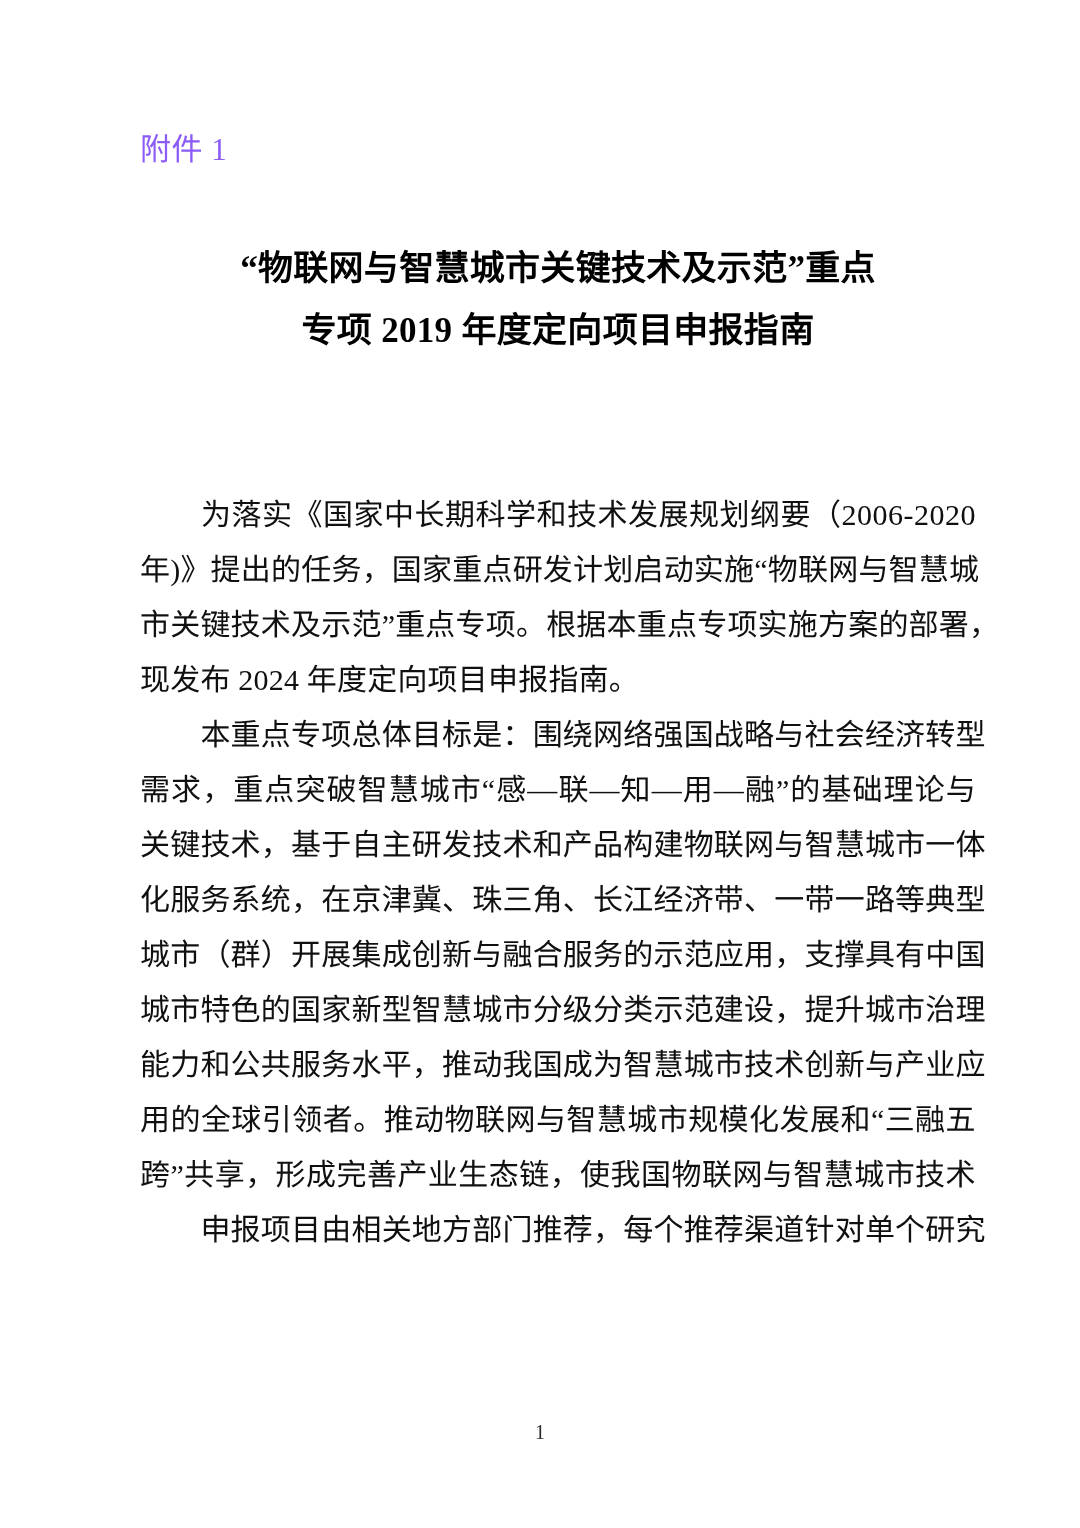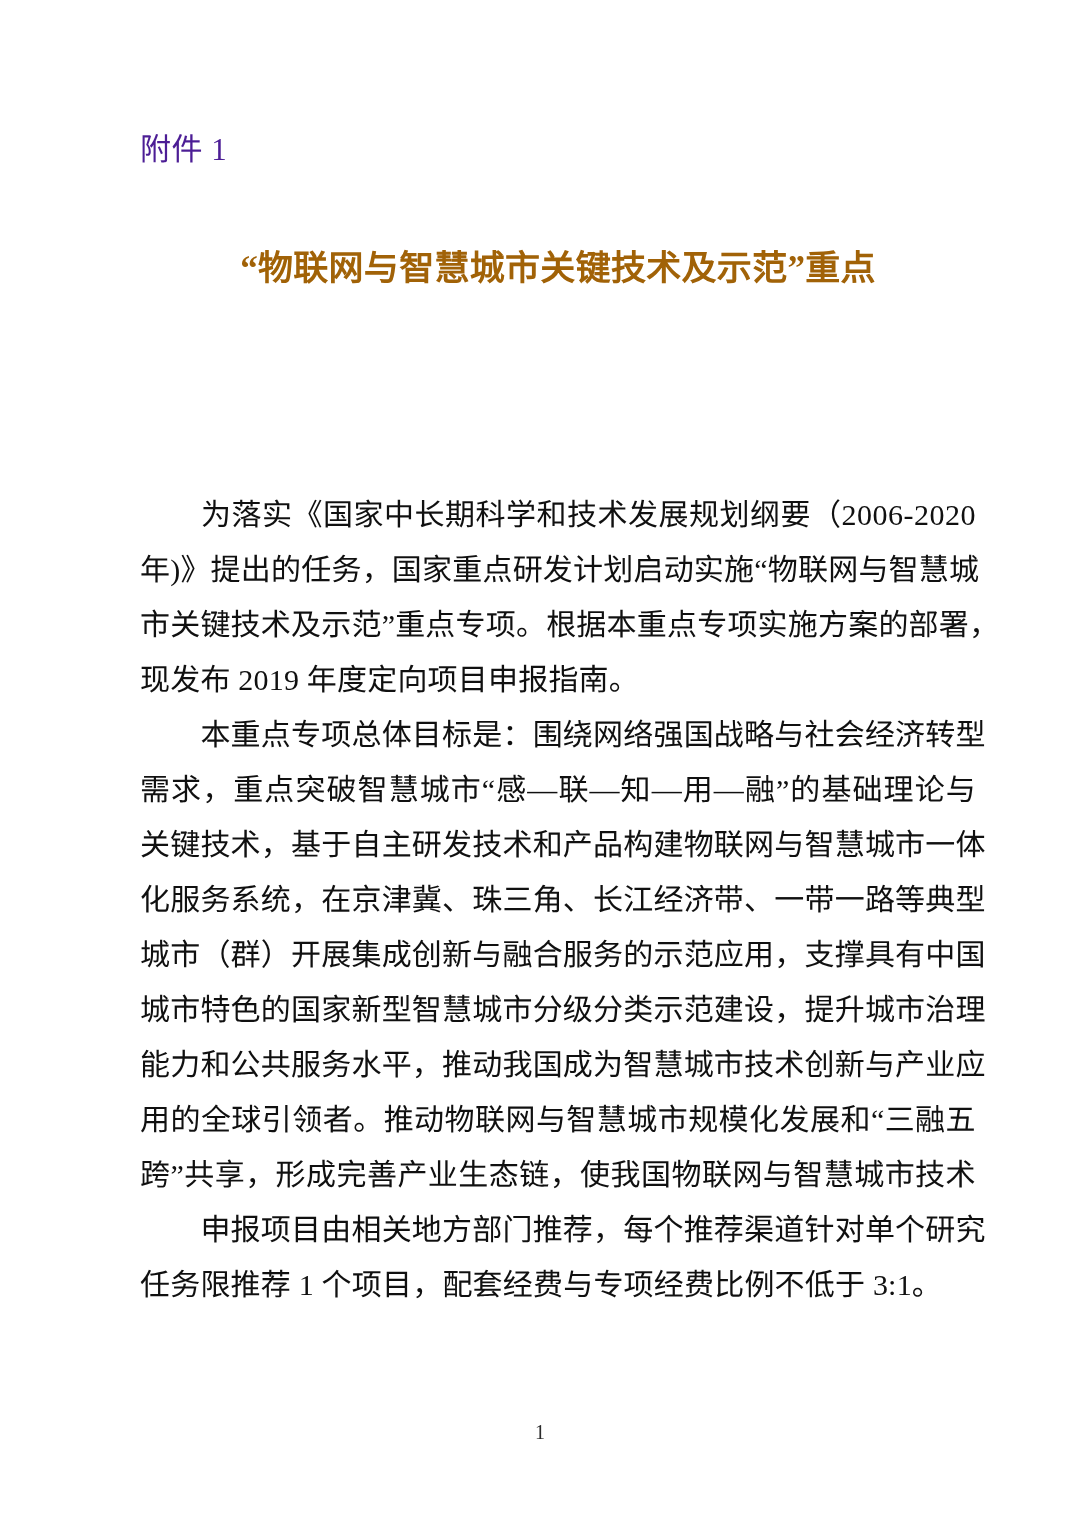--- a/index.html
+++ b/index.html
@@ -23,35 +23,35 @@
   
   .attachment-label {
     position: absolute;
     left: 140px;
     top: 128px;
     font-family: "Liberation Serif", "DejaVu Serif", serif;
     font-size: 31px;
     line-height: 44px;
     letter-spacing: 0.5px;
     white-space: pre;
-    color: #4c1d95;
+    color: #8b5cf6;
   }
 
   
   .doc-title {
     position: absolute;
     left: 140px;
     top: 238px;
     width: 836px;
     text-align: center;
     font-family: "Liberation Serif", "DejaVu Serif", serif;
     font-weight: bold;
     font-size: 35px;
     line-height: 62px;
-    color: #a16207;
+    color: #000000;
   }
   .doc-title .title-line {
     display: block;
     white-space: pre;
     letter-spacing: 0.3px;
   }
   .doc-title .title-line.subtitle {
     letter-spacing: 1px;
   }
 
@@ -102,41 +102,41 @@
 </style>
 </head>
 <body>
 
 <div class="page">
 
   <div class="attachment-label">附件 1</div>
 
   <div class="doc-title">
     <span class="title-line">“物联网与智慧城市关键技术及示范”重点</span>
+    <span class="title-line">专项 2019 年度定向项目申报指南</span>
   </div>
 
   <div class="body-block" id="paragraphs">
       <div class="para">
         <span class="para-line justify"><span>　</span><span>　</span><span>为</span><span>落</span><span>实</span><span>《</span><span>国</span><span>家</span><span>中</span><span>长</span><span>期</span><span>科</span><span>学</span><span>和</span><span>技</span><span>术</span><span>发</span><span>展</span><span>规</span><span>划</span><span>纲</span><span>要</span><span>（</span><span>2</span><span>0</span><span>0</span><span>6</span><span>-</span><span>2</span><span>0</span><span>2</span><span>0</span></span>
         <span class="para-line justify"><span>年</span><span>)</span><span>》</span><span>提</span><span>出</span><span>的</span><span>任</span><span>务</span><span>，</span><span>国</span><span>家</span><span>重</span><span>点</span><span>研</span><span>发</span><span>计</span><span>划</span><span>启</span><span>动</span><span>实</span><span>施</span><span>“</span><span>物</span><span>联</span><span>网</span><span>与</span><span>智</span><span>慧</span><span>城</span></span>
         <span class="para-line justify"><span>市</span><span>关</span><span>键</span><span>技</span><span>术</span><span>及</span><span>示</span><span>范</span><span>”</span><span>重</span><span>点</span><span>专</span><span>项</span><span>。</span><span>根</span><span>据</span><span>本</span><span>重</span><span>点</span><span>专</span><span>项</span><span>实</span><span>施</span><span>方</span><span>案</span><span>的</span><span>部</span><span>署</span><span>，</span></span>
-        <span class="para-line">现发布 2019 年度定向项目申报指南。</span>
+        <span class="para-line">现发布 2024 年度定向项目申报指南。</span>
       </div>
       <div class="para">
         <span class="para-line justify"><span>　</span><span>　</span><span>本</span><span>重</span><span>点</span><span>专</span><span>项</span><span>总</span><span>体</span><span>目</span><span>标</span><span>是</span><span>：</span><span>围</span><span>绕</span><span>网</span><span>络</span><span>强</span><span>国</span><span>战</span><span>略</span><span>与</span><span>社</span><span>会</span><span>经</span><span>济</span><span>转</span><span>型</span></span>
         <span class="para-line justify"><span>需</span><span>求</span><span>，</span><span>重</span><span>点</span><span>突</span><span>破</span><span>智</span><span>慧</span><span>城</span><span>市</span><span>“</span><span>感</span><span>—</span><span>联</span><span>—</span><span>知</span><span>—</span><span>用</span><span>—</span><span>融</span><span>”</span><span>的</span><span>基</span><span>础</span><span>理</span><span>论</span><span>与</span></span>
         <span class="para-line justify"><span>关</span><span>键</span><span>技</span><span>术</span><span>，</span><span>基</span><span>于</span><span>自</span><span>主</span><span>研</span><span>发</span><span>技</span><span>术</span><span>和</span><span>产</span><span>品</span><span>构</span><span>建</span><span>物</span><span>联</span><span>网</span><span>与</span><span>智</span><span>慧</span><span>城</span><span>市</span><span>一</span><span>体</span></span>
         <span class="para-line justify"><span>化</span><span>服</span><span>务</span><span>系</span><span>统</span><span>，</span><span>在</span><span>京</span><span>津</span><span>冀</span><span>、</span><span>珠</span><span>三</span><span>角</span><span>、</span><span>长</span><span>江</span><span>经</span><span>济</span><span>带</span><span>、</span><span>一</span><span>带</span><span>一</span><span>路</span><span>等</span><span>典</span><span>型</span></span>
         <span class="para-line justify"><span>城</span><span>市</span><span>（</span><span>群</span><span>）</span><span>开</span><span>展</span><span>集</span><span>成</span><span>创</span><span>新</span><span>与</span><span>融</span><span>合</span><span>服</span><span>务</span><span>的</span><span>示</span><span>范</span><span>应</span><span>用</span><span>，</span><span>支</span><span>撑</span><span>具</span><span>有</span><span>中</span><span>国</span></span>
         <span class="para-line justify"><span>城</span><span>市</span><span>特</span><span>色</span><span>的</span><span>国</span><span>家</span><span>新</span><span>型</span><span>智</span><span>慧</span><span>城</span><span>市</span><span>分</span><span>级</span><span>分</span><span>类</span><span>示</span><span>范</span><span>建</span><span>设</span><span>，</span><span>提</span><span>升</span><span>城</span><span>市</span><span>治</span><span>理</span></span>
         <span class="para-line justify"><span>能</span><span>力</span><span>和</span><span>公</span><span>共</span><span>服</span><span>务</span><span>水</span><span>平</span><span>，</span><span>推</span><span>动</span><span>我</span><span>国</span><span>成</span><span>为</span><span>智</span><span>慧</span><span>城</span><span>市</span><span>技</span><span>术</span><span>创</span><span>新</span><span>与</span><span>产</span><span>业</span><span>应</span></span>
         <span class="para-line justify"><span>用</span><span>的</span><span>全</span><span>球</span><span>引</span><span>领</span><span>者</span><span>。</span><span>推</span><span>动</span><span>物</span><span>联</span><span>网</span><span>与</span><span>智</span><span>慧</span><span>城</span><span>市</span><span>规</span><span>模</span><span>化</span><span>发</span><span>展</span><span>和</span><span>“</span><span>三</span><span>融</span><span>五</span></span>
         <span class="para-line justify"><span>跨</span><span>”</span><span>共</span><span>享</span><span>，</span><span>形</span><span>成</span><span>完</span><span>善</span><span>产</span><span>业</span><span>生</span><span>态</span><span>链</span><span>，</span><span>使</span><span>我</span><span>国</span><span>物</span><span>联</span><span>网</span><span>与</span><span>智</span><span>慧</span><span>城</span><span>市</span><span>技</span><span>术</span></span>
       </div>
       <div class="para">
         <span class="para-line justify"><span>　</span><span>　</span><span>申</span><span>报</span><span>项</span><span>目</span><span>由</span><span>相</span><span>关</span><span>地</span><span>方</span><span>部</span><span>门</span><span>推</span><span>荐</span><span>，</span><span>每</span><span>个</span><span>推</span><span>荐</span><span>渠</span><span>道</span><span>针</span><span>对</span><span>单</span><span>个</span><span>研</span><span>究</span></span>
-        <span class="para-line">任务限推荐 1 个项目，配套经费与专项经费比例不低于 3:1。</span>
       </div>
     </div>
 
   <div class="page-number">1</div>
 
 </div>
 
 </body></html>

